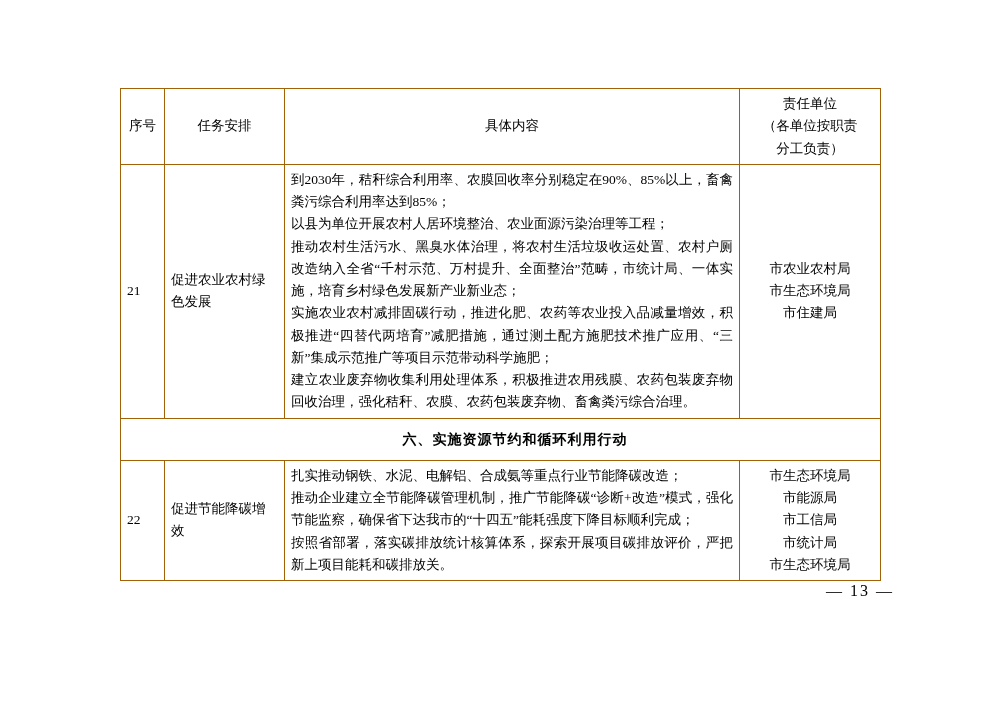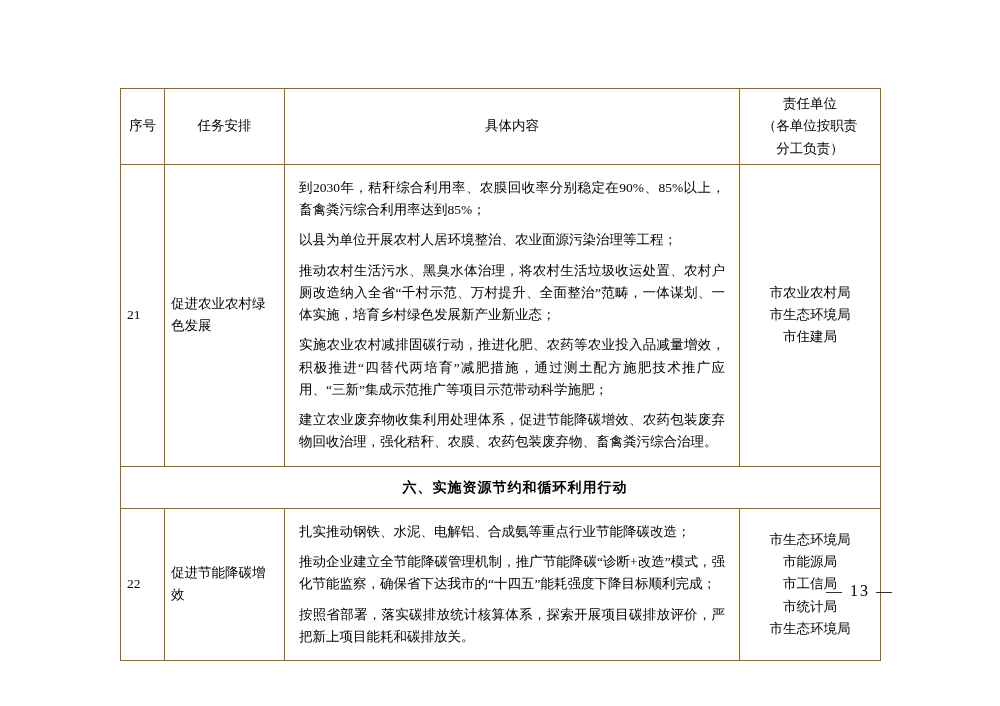--- a/index.html
+++ b/index.html
@@ -61,21 +61,21 @@
     font-size: 14px;
     line-height: 1.7;
     margin-left: 8px;
   }
   .cell-content {
     text-align: justify;
     font-size: 13.5px;
     line-height: 1.78;
   }
   .cell-content p {
-    margin: 8px;
+    margin: 0;
     text-indent: 0;
   }
   .cell-unit {
     text-align: center;
     font-size: 13.5px;
     line-height: 1.8;
   }
   .cell-unit span {
     display: block;
   }
@@ -126,23 +126,23 @@
         </td>
       </tr>
     </thead>
     <tbody>
       <tr>
         <td class="cell-no">21</td>
         <td class="cell-task">促进农业农村绿色发展</td>
         <td class="cell-content">
           <p>到2030年，秸秆综合利用率、农膜回收率分别稳定在90%、85%以上，畜禽粪污综合利用率达到85%；</p>
           <p>以县为单位开展农村人居环境整治、农业面源污染治理等工程；</p>
-          <p>推动农村生活污水、黑臭水体治理，将农村生活垃圾收运处置、农村户厕改造纳入全省“千村示范、万村提升、全面整治”范畴，一体谋划、一体实施，培育乡村绿色发展新产业新业态；</p>
+          <p>推动农村生活污水、黑臭水体治理，将农村生活垃圾收运处置、农村户厕改造纳入全省“千村示范、万村提升、全面整治”范畴，市统计局、一体实施，培育乡村绿色发展新产业新业态；</p>
           <p>实施农业农村减排固碳行动，推进化肥、农药等农业投入品减量增效，积极推进“四替代两培育”减肥措施，通过测土配方施肥技术推广应用、“三新”集成示范推广等项目示范带动科学施肥；</p>
-          <p>建立农业废弃物收集利用处理体系，促进节能降碳增效、农药包装废弃物回收治理，强化秸秆、农膜、农药包装废弃物、畜禽粪污综合治理。</p>
+          <p>建立农业废弃物收集利用处理体系，积极推进农用残膜、农药包装废弃物回收治理，强化秸秆、农膜、农药包装废弃物、畜禽粪污综合治理。</p>
         </td>
         <td class="cell-unit">
           <span>市农业农村局</span>
           <span>市生态环境局</span>
           <span>市住建局</span>
         </td>
       </tr>
       <tr class="section-row">
         <td colspan="4">六、实施资源节约和循环利用行动</td>
       </tr>

